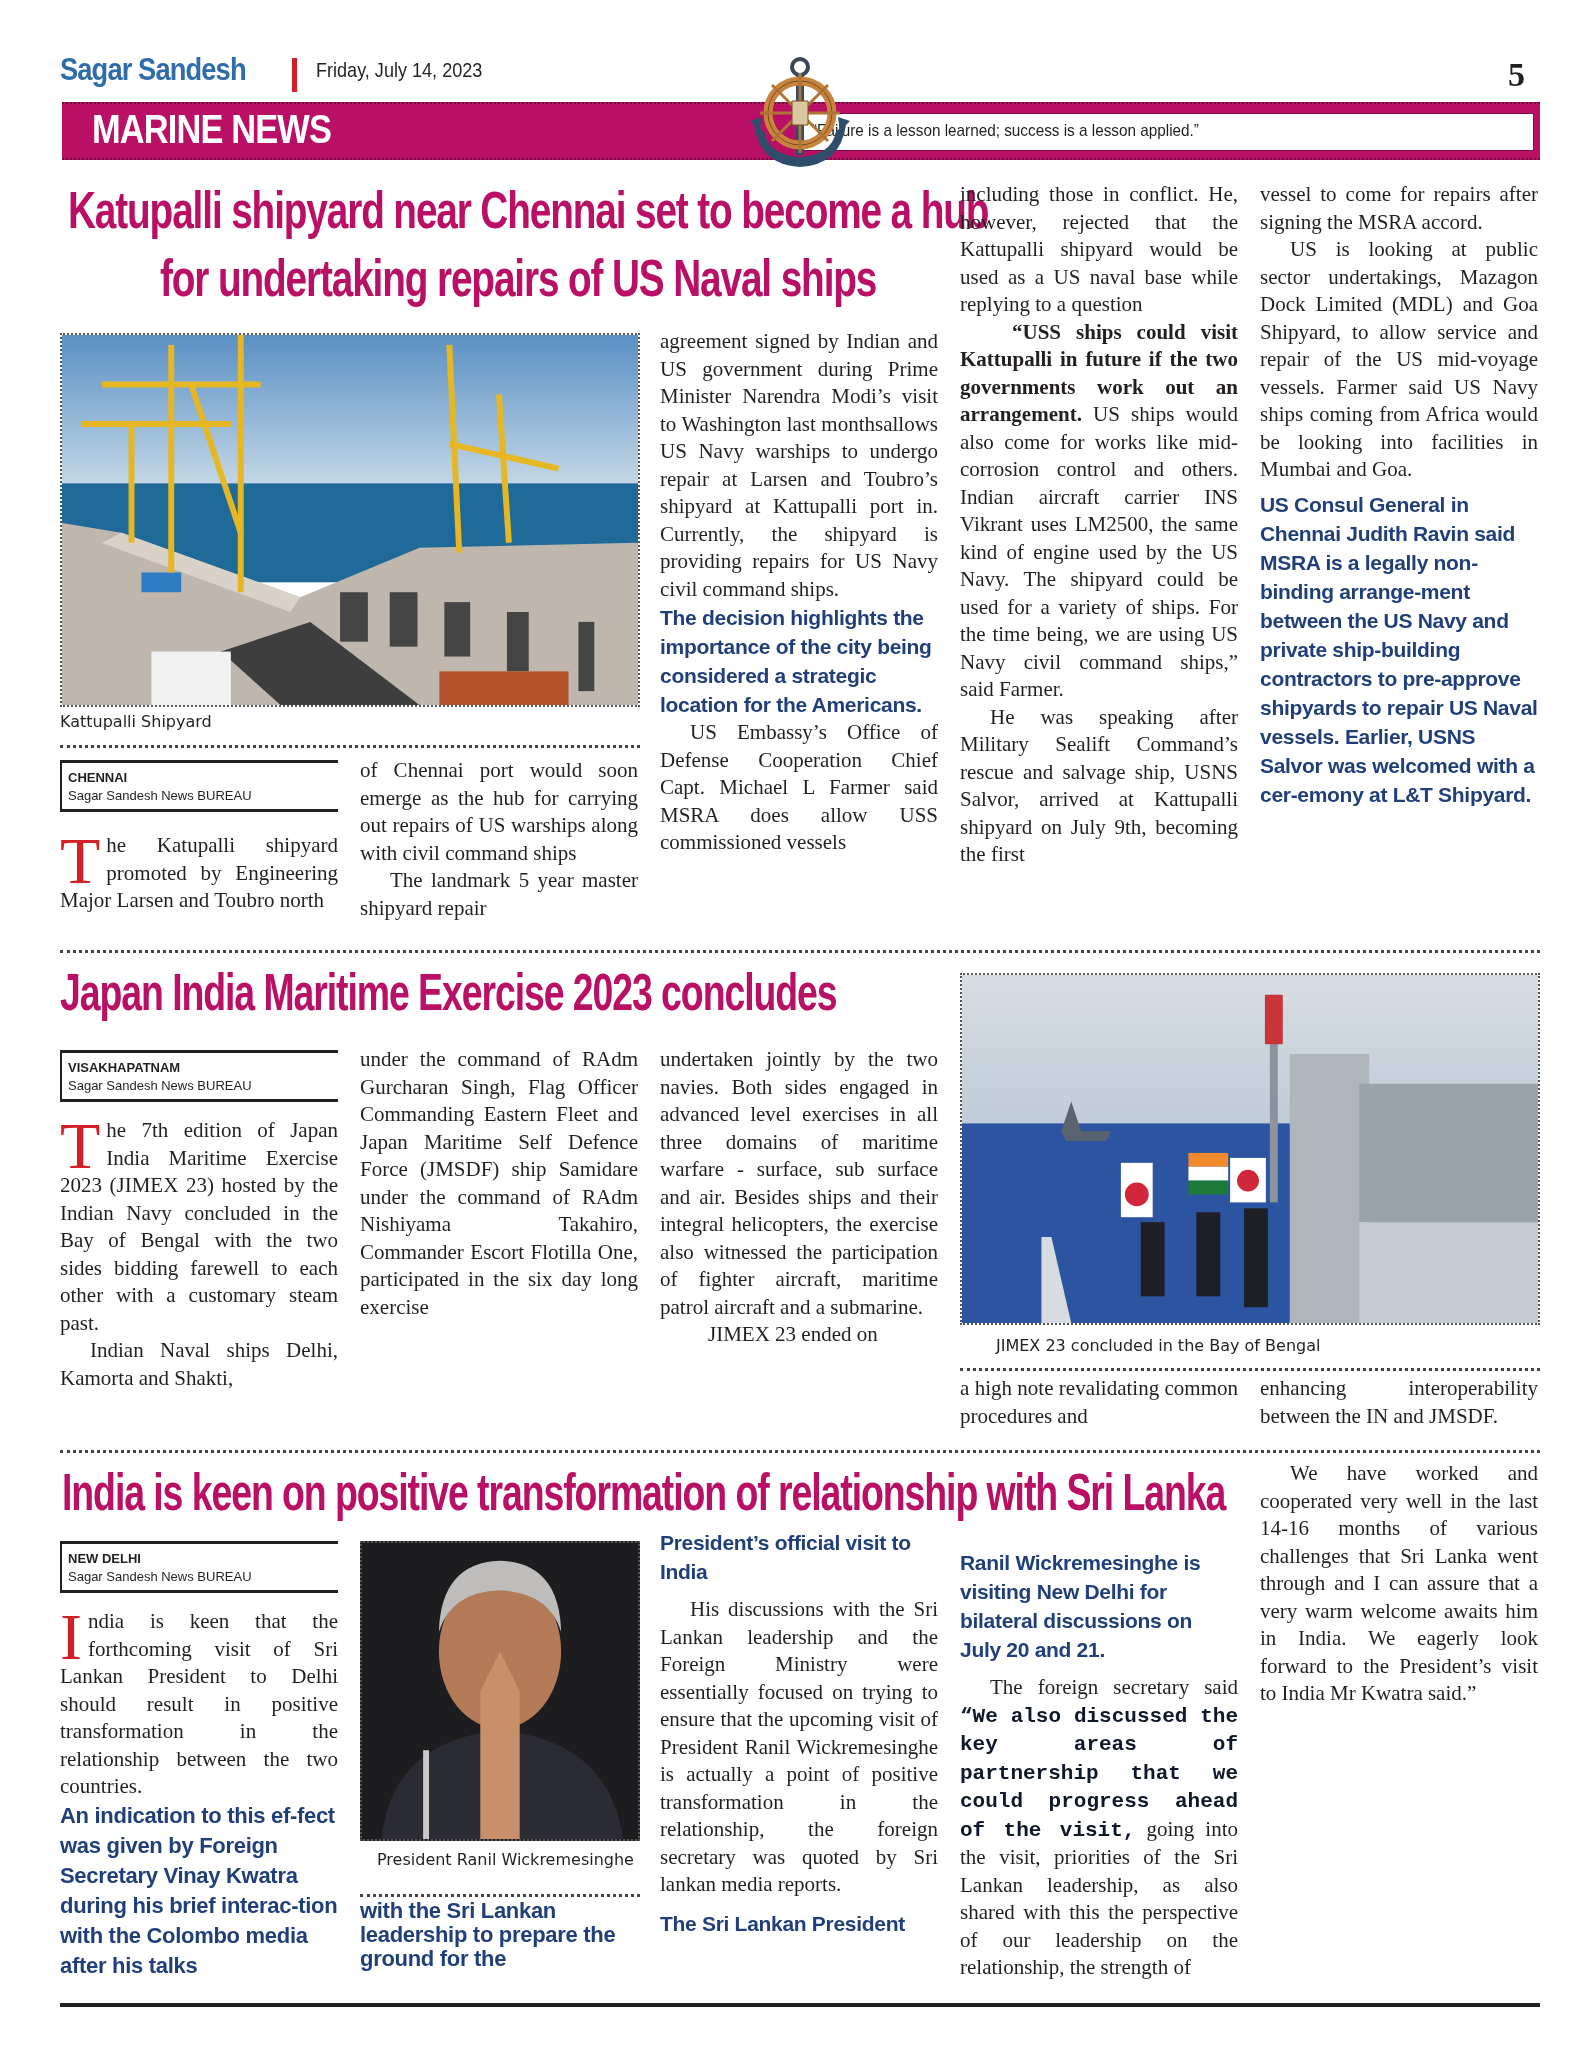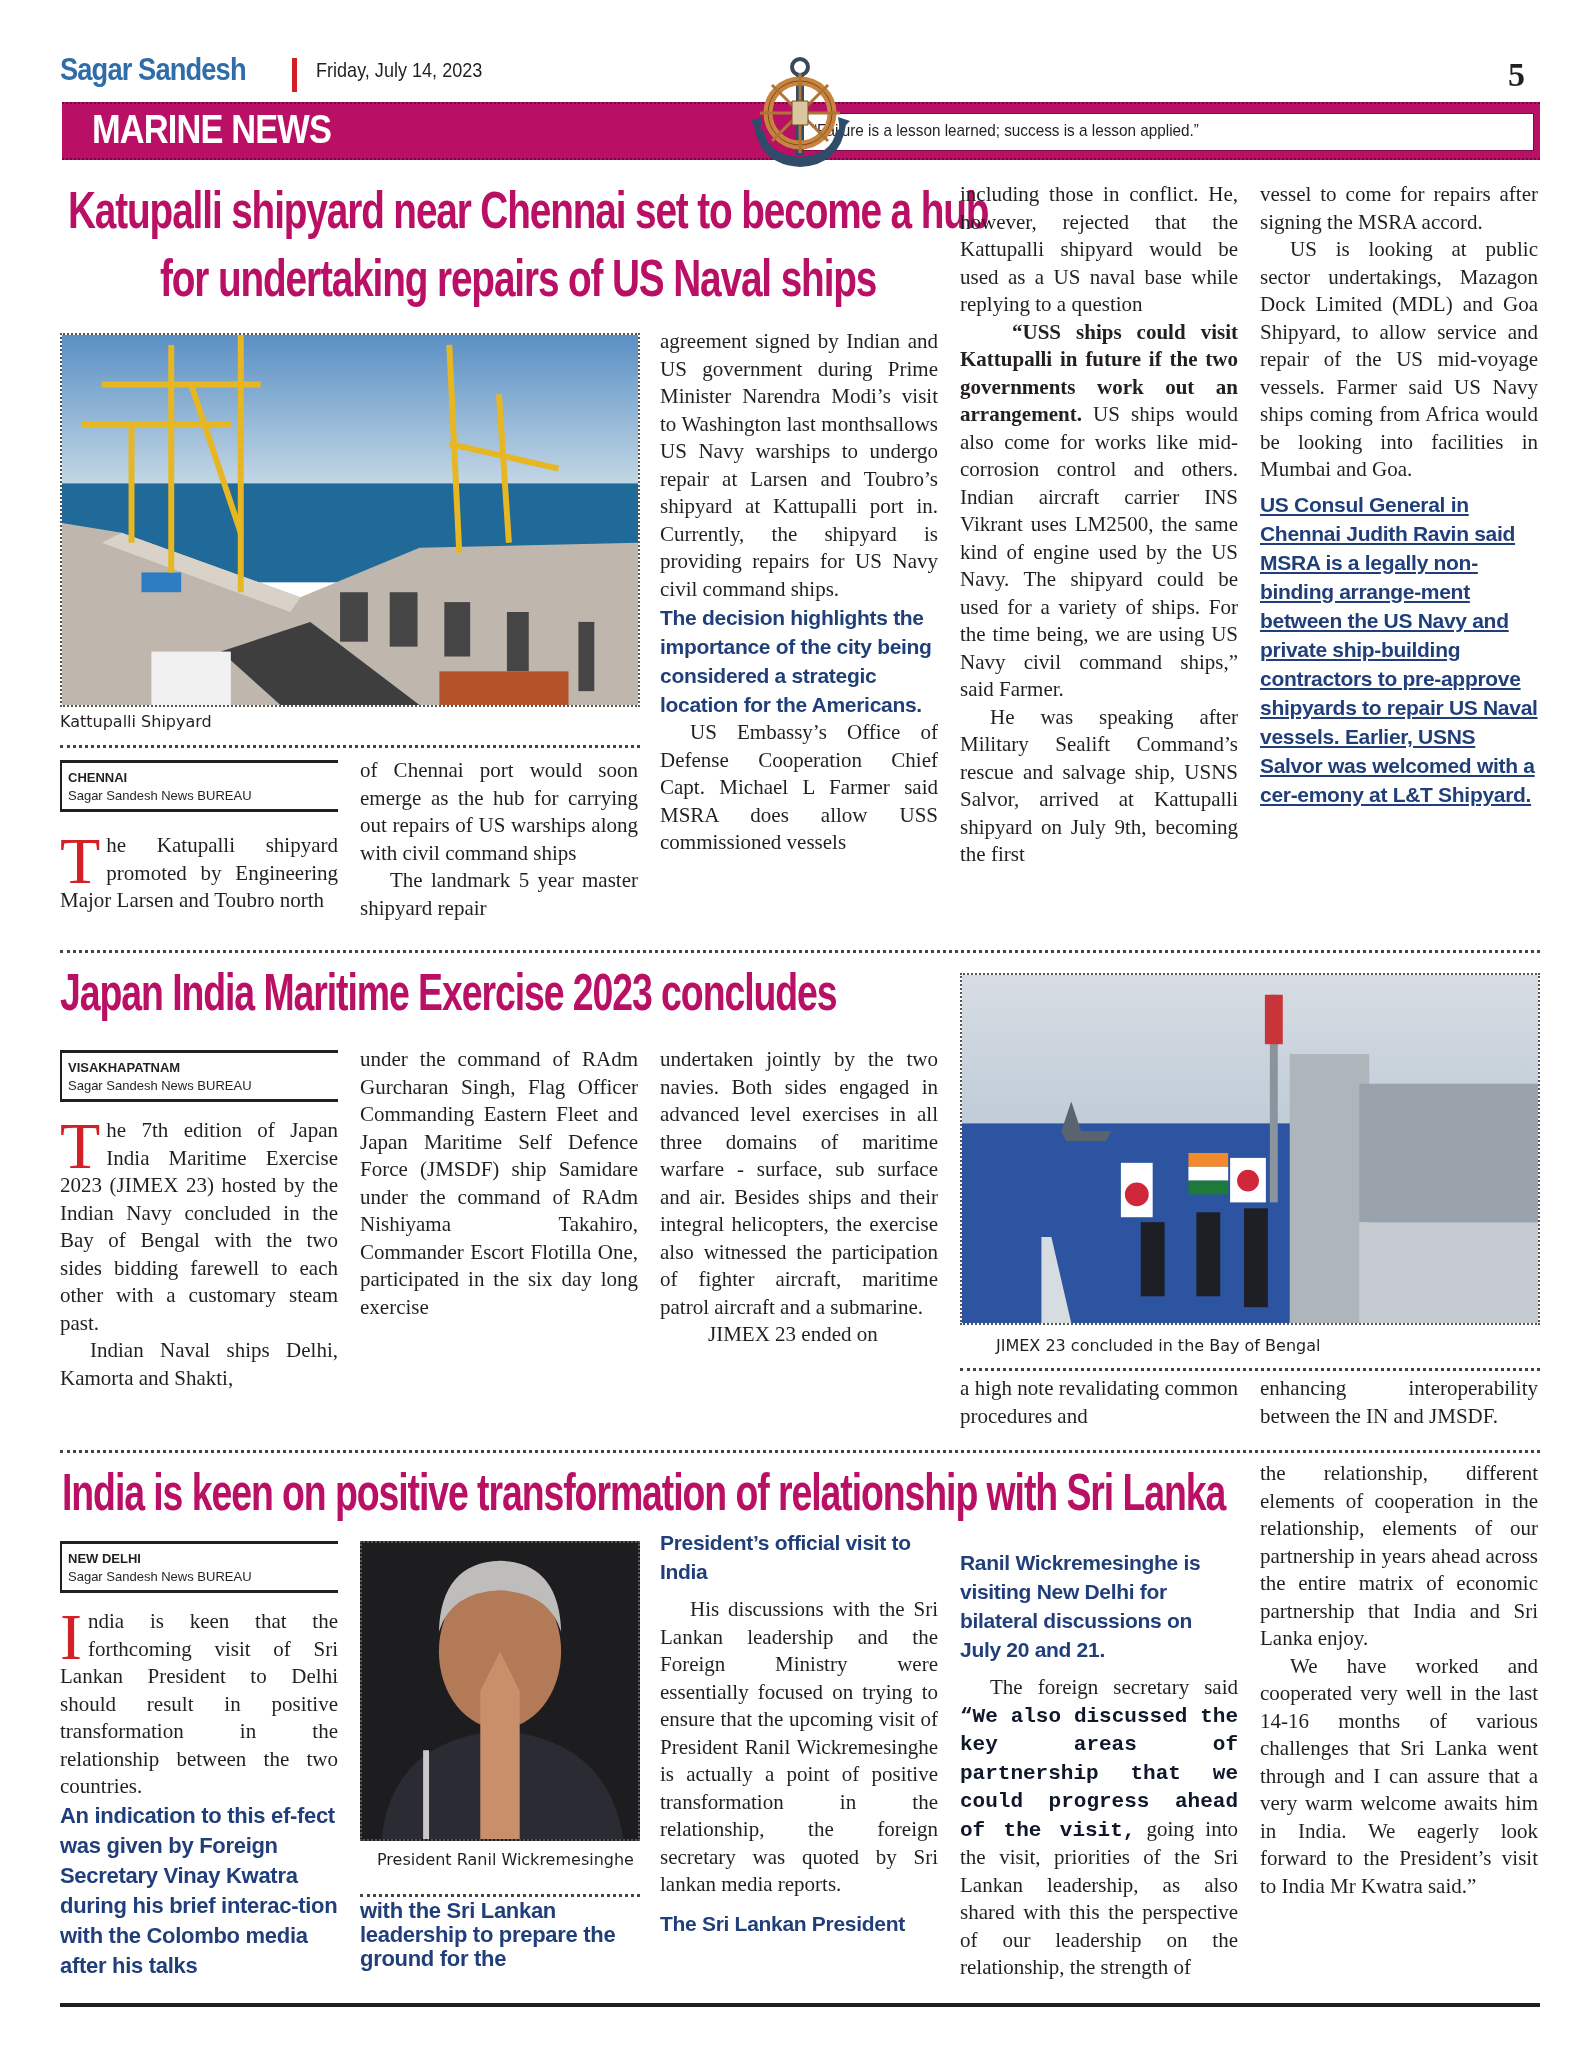--- a/index.html
+++ b/index.html
@@ -140,21 +140,21 @@
   <p class="indent">US Embassy’s Office of Defense Cooperation Chief Capt. Michael L Farmer said MSRA does allow USS commissioned vessels</p>
 </div>
 <div class="col" style="left:960px; top:181px;">
   <p>including those in conflict. He, however, rejected that the Kattupalli shipyard would be used as a US naval base while replying to a question</p>
   <p class="indent"><span class="b">“USS ships could visit Kattupalli in future if the two governments work out an arrangement.</span><span> US ships would also come for works like mid-corrosion control and others. Indian aircraft carrier INS Vikrant uses LM2500, the same kind of engine used by the US Navy. The shipyard could be used for a variety of ships. For the time being, we are using US Navy civil command ships,” said Farmer.</span></p>
   <p class="indent">He was speaking after Military Sealift Command’s rescue and salvage ship, USNS Salvor, arrived at Kattupalli shipyard on July 9th, becoming the first</p>
 </div>
 <div class="col" style="left:1260px; top:181px;">
   <p>vessel to come for repairs after signing the MSRA accord.</p>
   <p class="indent">US is looking at public sector undertakings, Mazagon Dock Limited (MDL) and Goa Shipyard, to allow service and repair of the US mid-voyage vessels. Farmer said US Navy ships coming from Africa would be looking into facilities in Mumbai and Goa.</p>
-  <p class="hl" style="margin-top:6px;text-decoration:underline;">US Consul General in Chennai Judith Ravin said MSRA is a legally non-binding arrange-ment between the US Navy and private ship-building contractors to pre-approve shipyards to repair US Naval vessels. Earlier, USNS Salvor was welcomed with a cer-emony at L&amp;T Shipyard.</p>
+  <p class="hl" style="margin-top:6px;">US Consul General in Chennai Judith Ravin said MSRA is a legally non-binding arrange-ment between the US Navy and private ship-building contractors to pre-approve shipyards to repair US Naval vessels. Earlier, USNS Salvor was welcomed with a cer-emony at L&amp;T Shipyard.</p>
 </div>
 
 <div class="dotline" style="left:60px; top:950px; width:1480px;"></div>
 
 <div class="abs headline h2">Japan India Maritime Exercise 2023 concludes</div>
 
 <div class="byline" style="left:60px; top:1050px;">
   <div class="city">VISAKHAPATNAM</div>
   <div>Sagar Sandesh News BUREAU</div>
 </div>
@@ -248,17 +248,16 @@
 <div class="col" style="left:660px; top:1528px;">
   <p class="hl" style="margin:0 0 10px;">President’s official visit to India</p>
   <p class="indent">His discussions with the Sri Lankan leadership and the Foreign Ministry were essentially focused on trying to ensure that the upcoming visit of President Ranil Wickremesinghe is actually a point of positive transformation in the relationship, the foreign secretary  was quoted by Sri lankan media reports.</p>
   <p class="hl" style="margin-top:10px;">The Sri Lankan President</p>
 </div>
 <div class="col" style="left:960px; top:1528px;margin-top:20px;">
   <p class="hl" style="margin:0 0 10px;">Ranil Wickremesinghe is visiting New Delhi for bilateral discussions on July 20 and 21.</p>
   <p class="indent"><span>The foreign secretary said </span><span class="bl">“We also discussed the key areas of partnership that we could progress ahead of the visit,</span><span> going into the visit, priorities of the Sri Lankan leadership, as also shared with this the perspective of our leadership on the relationship, the strength of</span></p>
 </div>
 <div class="col" style="left:1260px; top:1460px;">
-  <p>the relationship, different elements of cooperation in the relationship, elements of our partnership in years ahead across the entire matrix of economic partnership that India and Sri Lanka enjoy.</p>
   <p class="indent">We have worked and cooperated very well in the last 14-16 months of various challenges that Sri Lanka went through and I can assure that a very warm welcome awaits him in India. We eagerly look forward to the President’s visit to India Mr Kwatra said.”</p>
 </div>
 
 <div class="abs bottom-rule"></div>
 
 </body></html>

